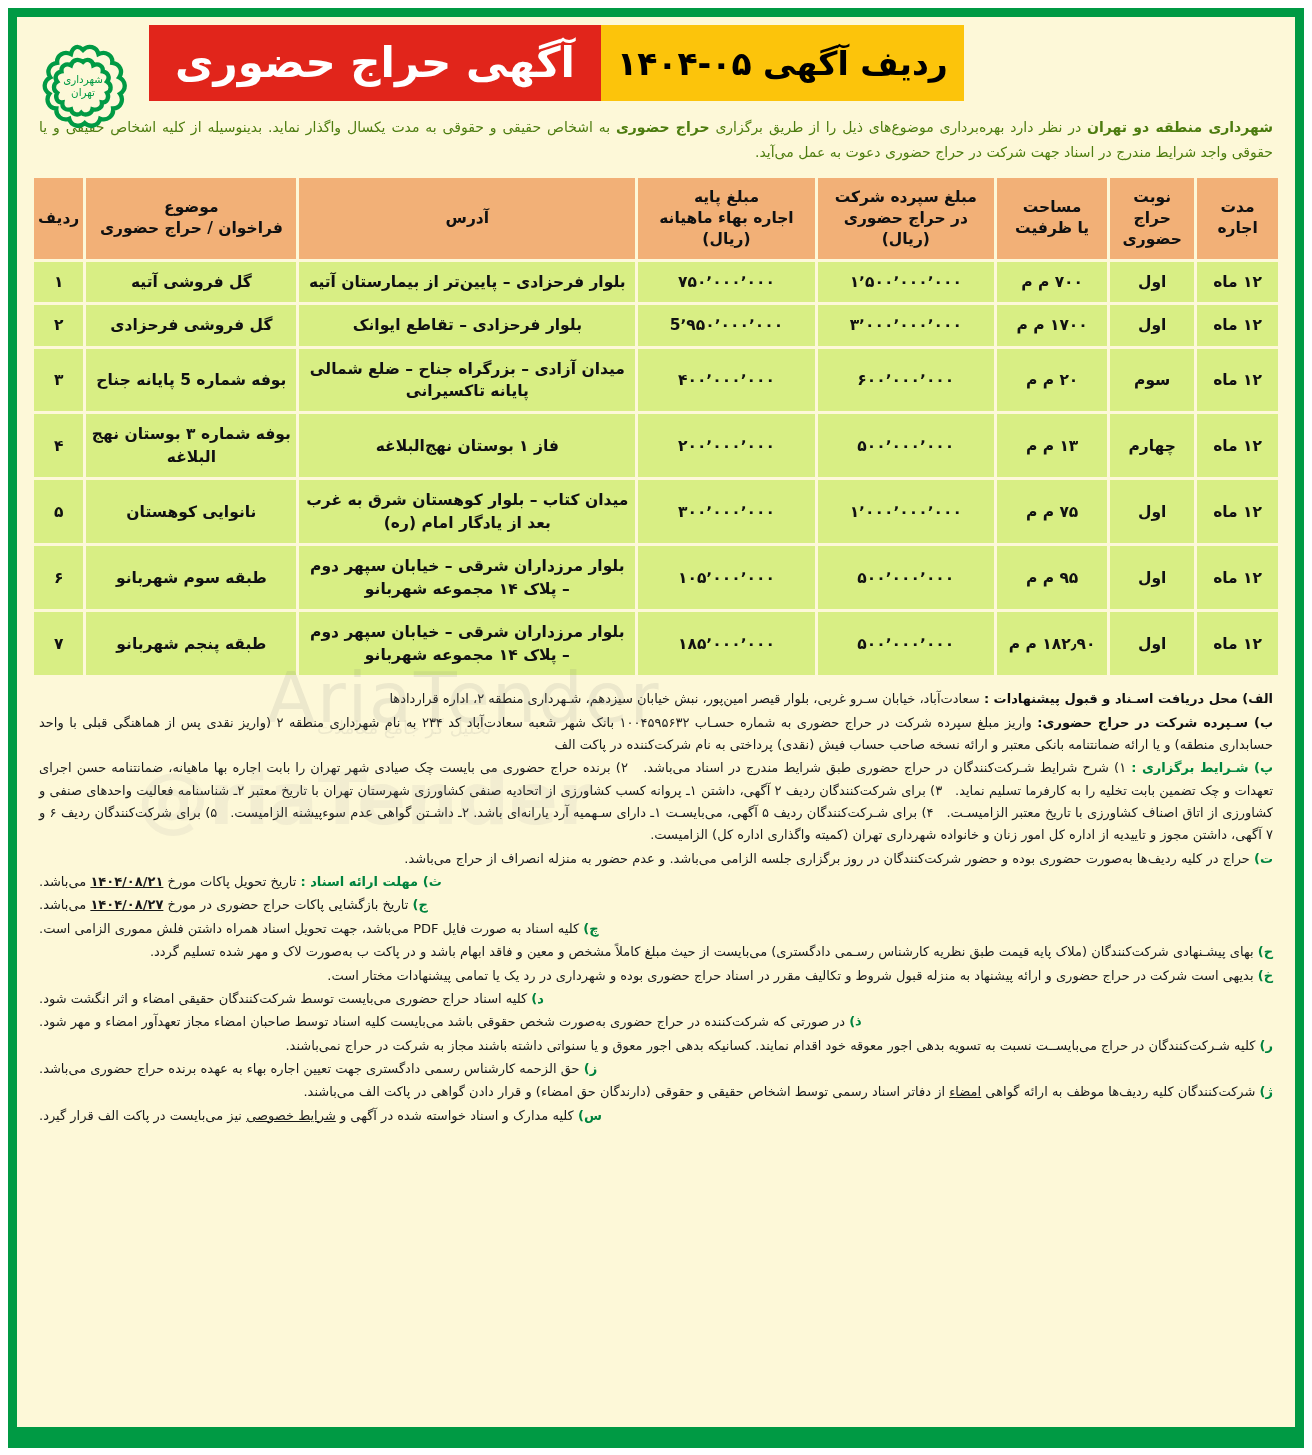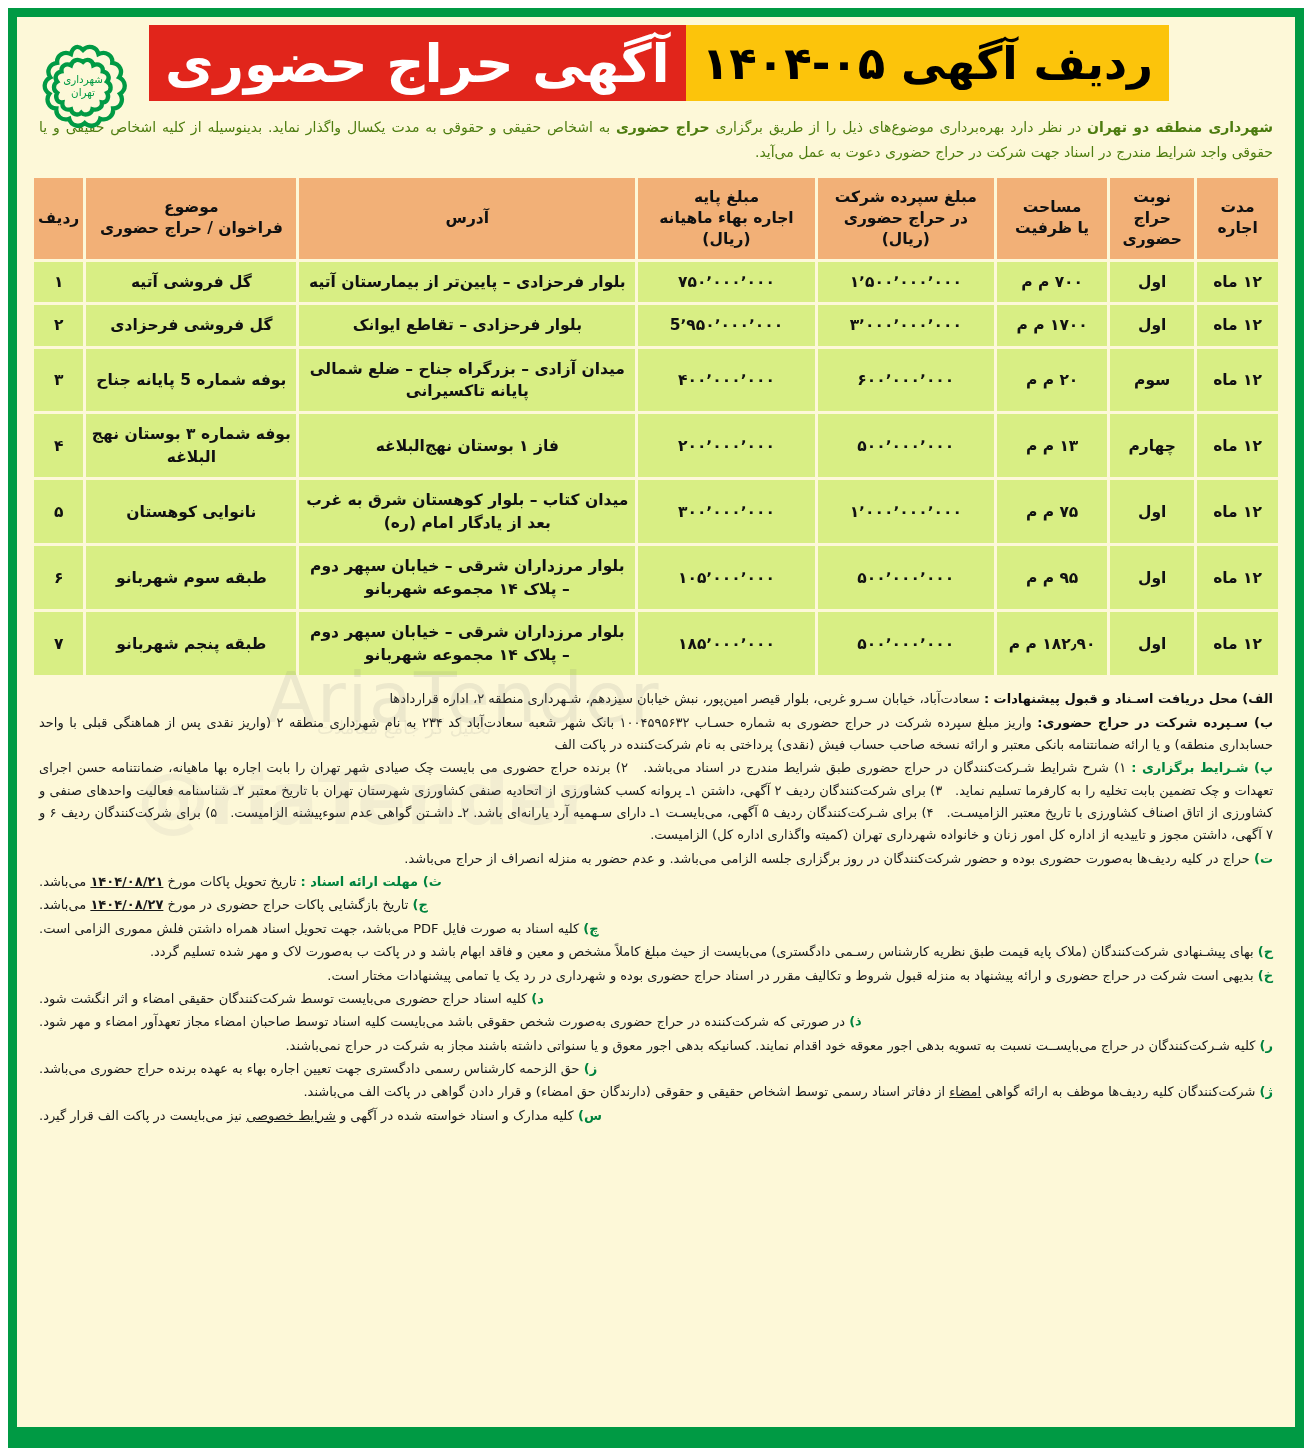--- a/index.html
+++ b/index.html
@@ -45,37 +45,37 @@
     margin-top: 45px;
   }
 
   .title-red {
     background: #e1251b;
     color: #ffffff;
     height: 76px;
     display: flex;
     align-items: center;
     justify-content: center;
-    padding: 0 16px;
-    font-size: 53px;
+    padding: 0 26px;
+    font-size: 42px;
     font-weight: bold;
     letter-spacing: -1px;
     line-height: 1;
     flex: 0 0 auto;
   }
 
   .title-yellow {
     background: #fcc40b;
     color: #000000;
     height: 76px;
     display: flex;
     align-items: center;
     justify-content: center;
     padding: 0 16px;
-    font-size: 45px;
+    font-size: 33px;
     font-weight: bold;
     line-height: 1;
     flex: 0 0 auto;
   }
 
   .header-spacer { flex: 1 1 auto; }
 
   
   .intro {
     padding: 6px 22px 10px 22px;

